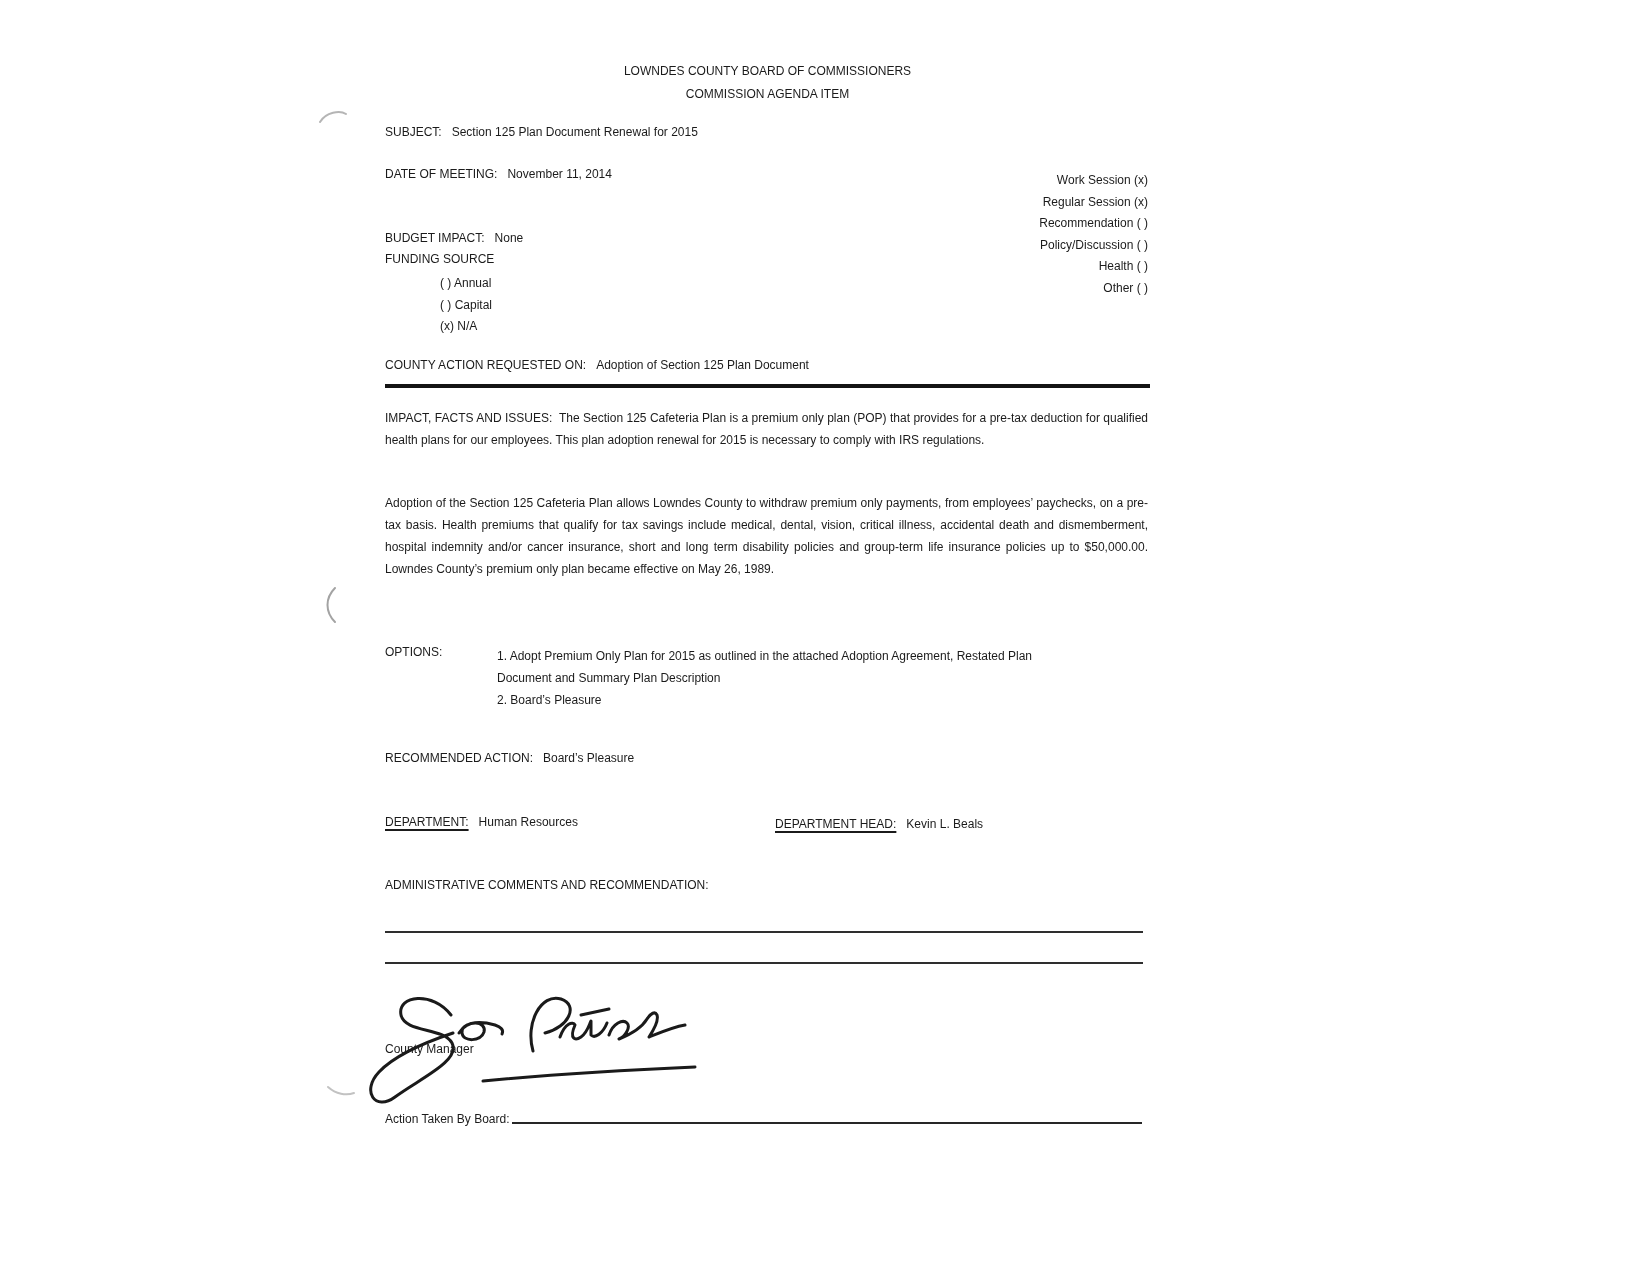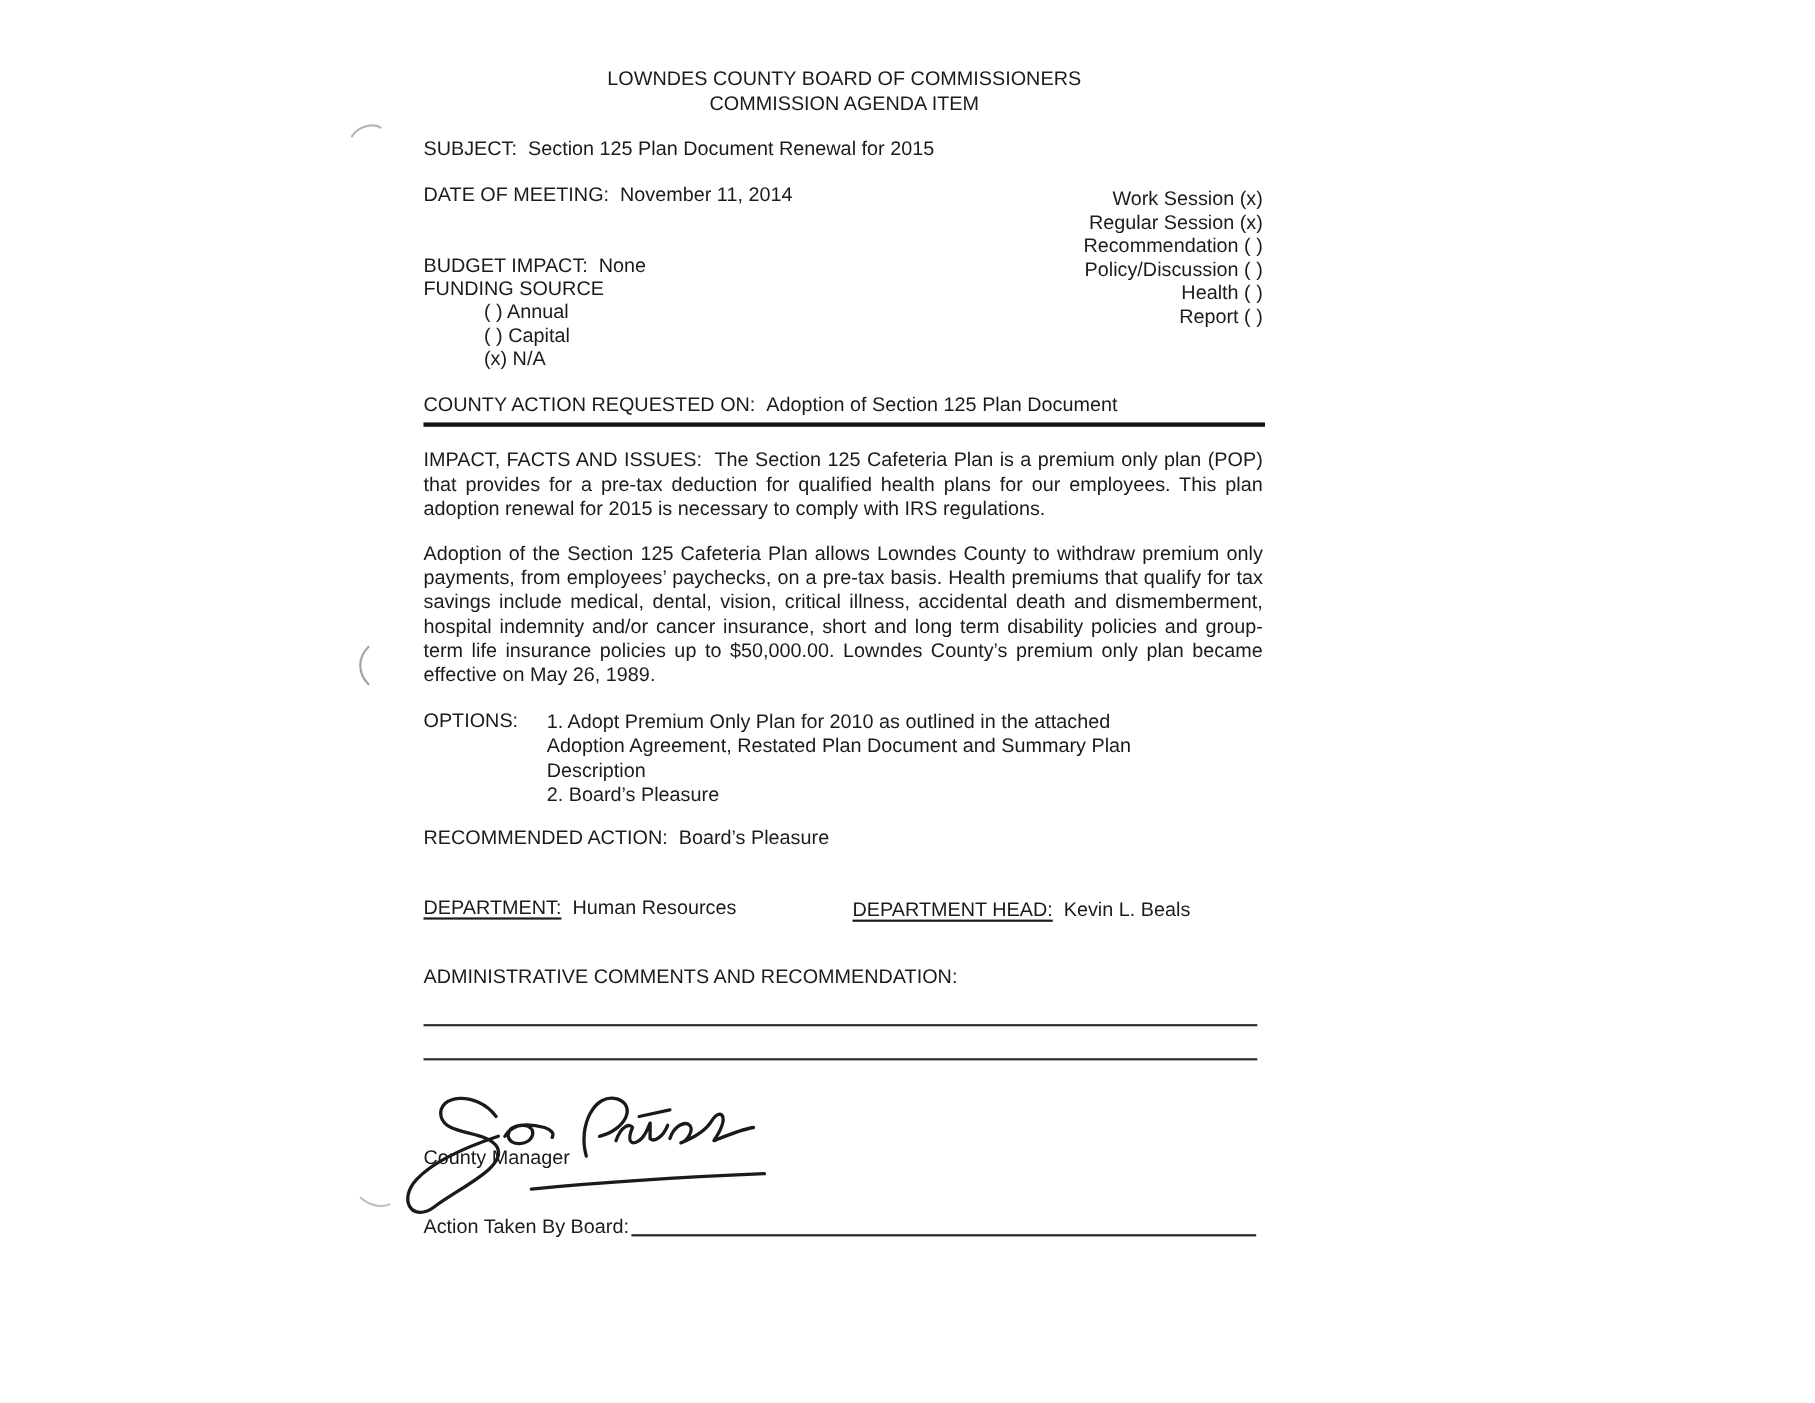--- a/index.html
+++ b/index.html
@@ -2,21 +2,21 @@
 <html><head>
 <meta charset="utf-8">
 <style>
   html,body{margin:0;padding:0;background:#ffffff;}
   .page{
     position:relative;
     width:1650px;height:1128px;
     background:#ffffff;
     font-family:"Liberation Sans","DejaVu Sans",sans-serif;
     color:#1b1b1b;
-    font-size:18px;
+    font-size:12px;
     overflow:hidden;
   }
   .abs{position:absolute;}
   .center{text-align:center;}
   .right{text-align:right;}
   .val{margin-left:10px;}
   .u{text-decoration:underline;text-decoration-thickness:2px;text-underline-offset:3px;}
   .para{line-height:22px;text-align:justify;}
   .session{line-height:21.5px;}
   .funding-opts div{line-height:21.5px;}
@@ -44,21 +44,21 @@
   <div class="abs" style="left:385px;top:167px;">
     <span>DATE OF MEETING:</span><span class="val">November 11, 2014</span>
   </div>
 
   <div class="abs right session" style="left:848px;top:170px;width:300px;">
     <div>Work Session (x)</div>
     <div>Regular Session (x)</div>
     <div>Recommendation ( )</div>
     <div>Policy/Discussion ( )</div>
     <div>Health ( )</div>
-    <div>Report ( )</div>
+    <div>Other ( )</div>
   </div>
 
   <div class="abs" style="left:385px;top:231px;">
     <span>BUDGET IMPACT:</span><span class="val">None</span>
   </div>
 
   <div class="abs" style="left:385px;top:252px;">FUNDING SOURCE</div>
   <div class="abs funding-opts" style="left:440px;top:273px;">
     <div>( )  Annual</div>
     <div>( )  Capital</div>
@@ -72,21 +72,21 @@
 
   <div class="abs para" style="left:385px;top:407px;width:763px;">
     <span>IMPACT, FACTS AND ISSUES:</span>&nbsp;
     <span>The Section 125 Cafeteria Plan is a premium only plan (POP) that provides for a pre-tax deduction for qualified health plans for our employees. This plan adoption renewal for 2015 is necessary to comply with IRS regulations.</span>
   </div>
 
   <div class="abs para" style="left:385px;top:492px;width:763px;">Adoption of the Section 125 Cafeteria Plan allows Lowndes County to withdraw premium only payments, from employees’ paychecks, on a pre-tax basis. Health premiums that qualify for tax savings include medical, dental, vision, critical illness, accidental death and dismemberment, hospital indemnity and/or cancer insurance, short and long term disability policies and group-term life insurance policies up to $50,000.00. Lowndes County’s premium only plan became effective on May 26, 1989.</div>
 
   <div class="abs" style="left:385px;top:645px;">OPTIONS:</div>
   <div class="abs options-items" style="left:497px;top:645px;width:585px;">
-    <div>1. Adopt Premium Only Plan for 2010 as outlined in the attached Adoption Agreement, Restated Plan Document and Summary Plan Description</div>
+    <div>1. Adopt Premium Only Plan for 2015 as outlined in the attached Adoption Agreement, Restated Plan Document and Summary Plan Description</div>
     <div>2. Board’s Pleasure</div>
   </div>
 
   <div class="abs" style="left:385px;top:751px;">
     <span>RECOMMENDED ACTION:</span><span class="val">Board’s Pleasure</span>
   </div>
 
   <div class="abs" style="left:385px;top:815px;">
     <span class="u">DEPARTMENT:</span><span class="val">Human Resources</span>
   </div>

